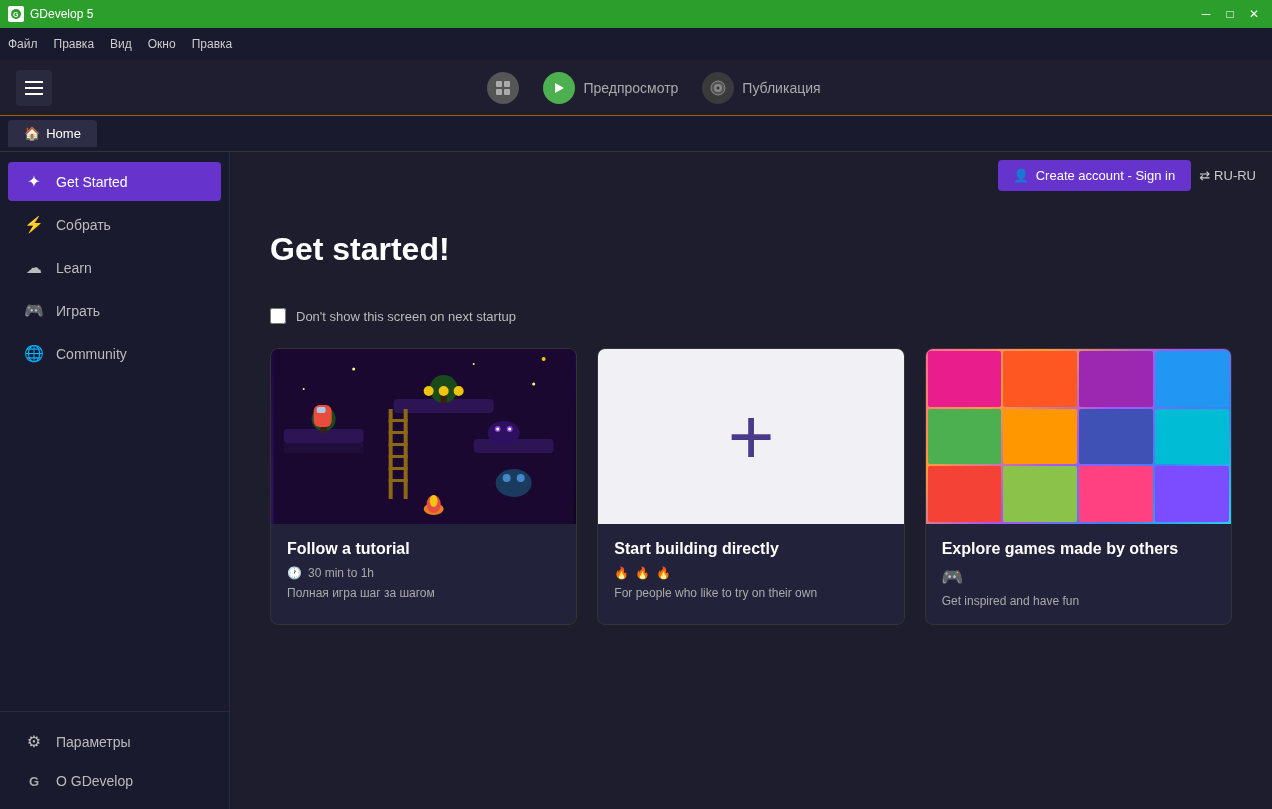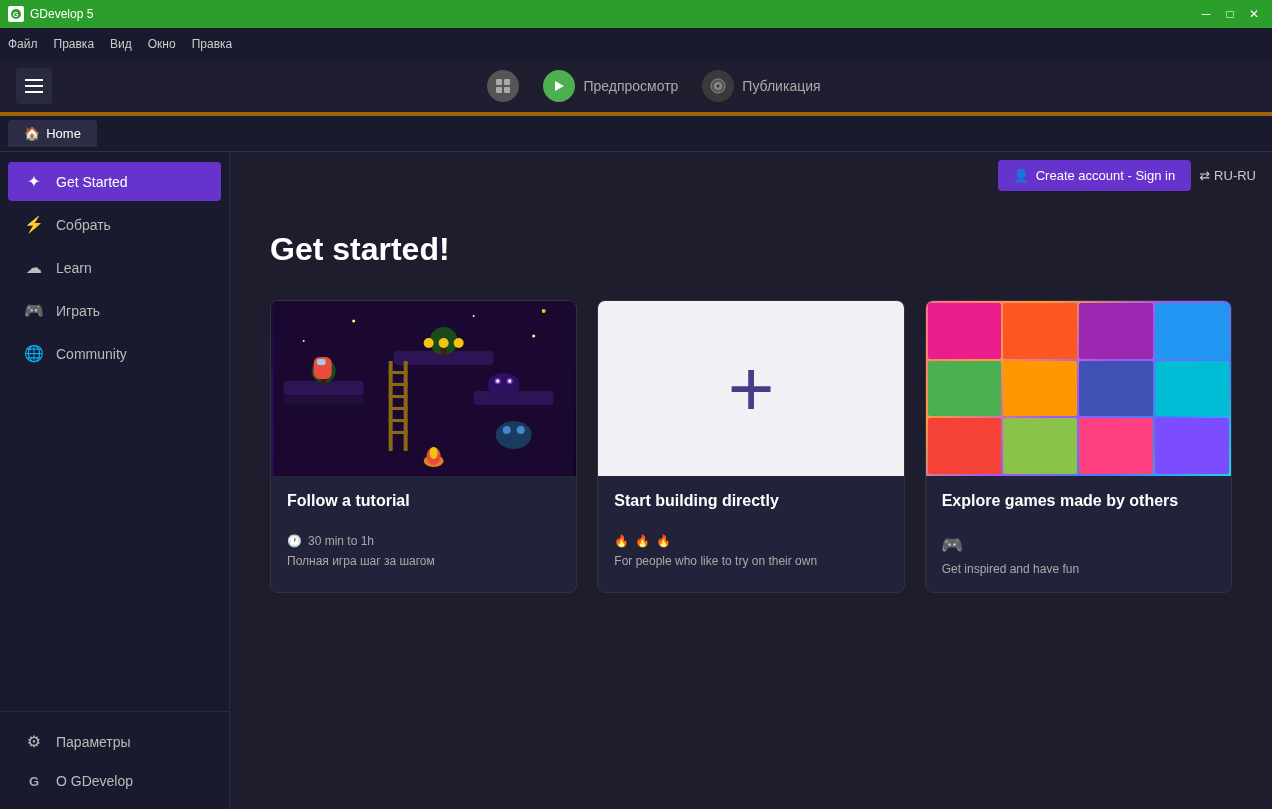--- a/index.html
+++ b/index.html
@@ -53,21 +53,21 @@
       cursor: pointer;
     }
 
     
     .toolbar {
       background: #1e1e30;
       height: 56px;
       display: flex;
       align-items: center;
       padding: 0 16px;
-      border-bottom: 4px solid #a16207;
+      border-bottom: 1px solid #a16207;
     }
     .toolbar-left {
       display: flex;
       align-items: center;
       gap: 8px;
     }
     .hamburger-btn {
       width: 36px; height: 36px;
       background: #2a2a3e;
       border: none; border-radius: 4px;
@@ -275,21 +275,21 @@
     .explore-cell:nth-child(11) { background: #ff4081; }
     .explore-cell:nth-child(12) { background: #7c4dff; }
 
     .card-body {
       padding: 16px;
     }
     .card-title {
       font-size: 16px;
       font-weight: 700;
       color: #fff;
-      margin-bottom: 24px;
+      margin-bottom: 8px;
     }
     .card-meta {
       display: flex; align-items: center; gap: 6px;
       font-size: 12px; color: #aaa;
       margin-bottom: 6px;
     }
     .card-desc {
       font-size: 12px;
       color: #aaa;
     }
@@ -426,20 +426,24 @@
       <button class="lang-btn">
         <span>⇄</span>
         <span>RU-RU</span>
       </button>
     </div>
 
     <div class="content-header">
       <h1>Get started!</h1>
     </div>
 
+    <div class="checkbox-area">
+      <input type="checkbox" id="no-show" style="">
+      <label for="no-show">Don't show this screen on next startup</label>
+    </div>
 
     <div class="cards-container">
 
       <div class="card">
         <div class="card-image tutorial-img">
           <div class="game-scene">
             
             <svg width="100%" height="100%" viewBox="0 0 300 175">
 
               <rect width="300" height="175" fill="#1a0830"></rect>

